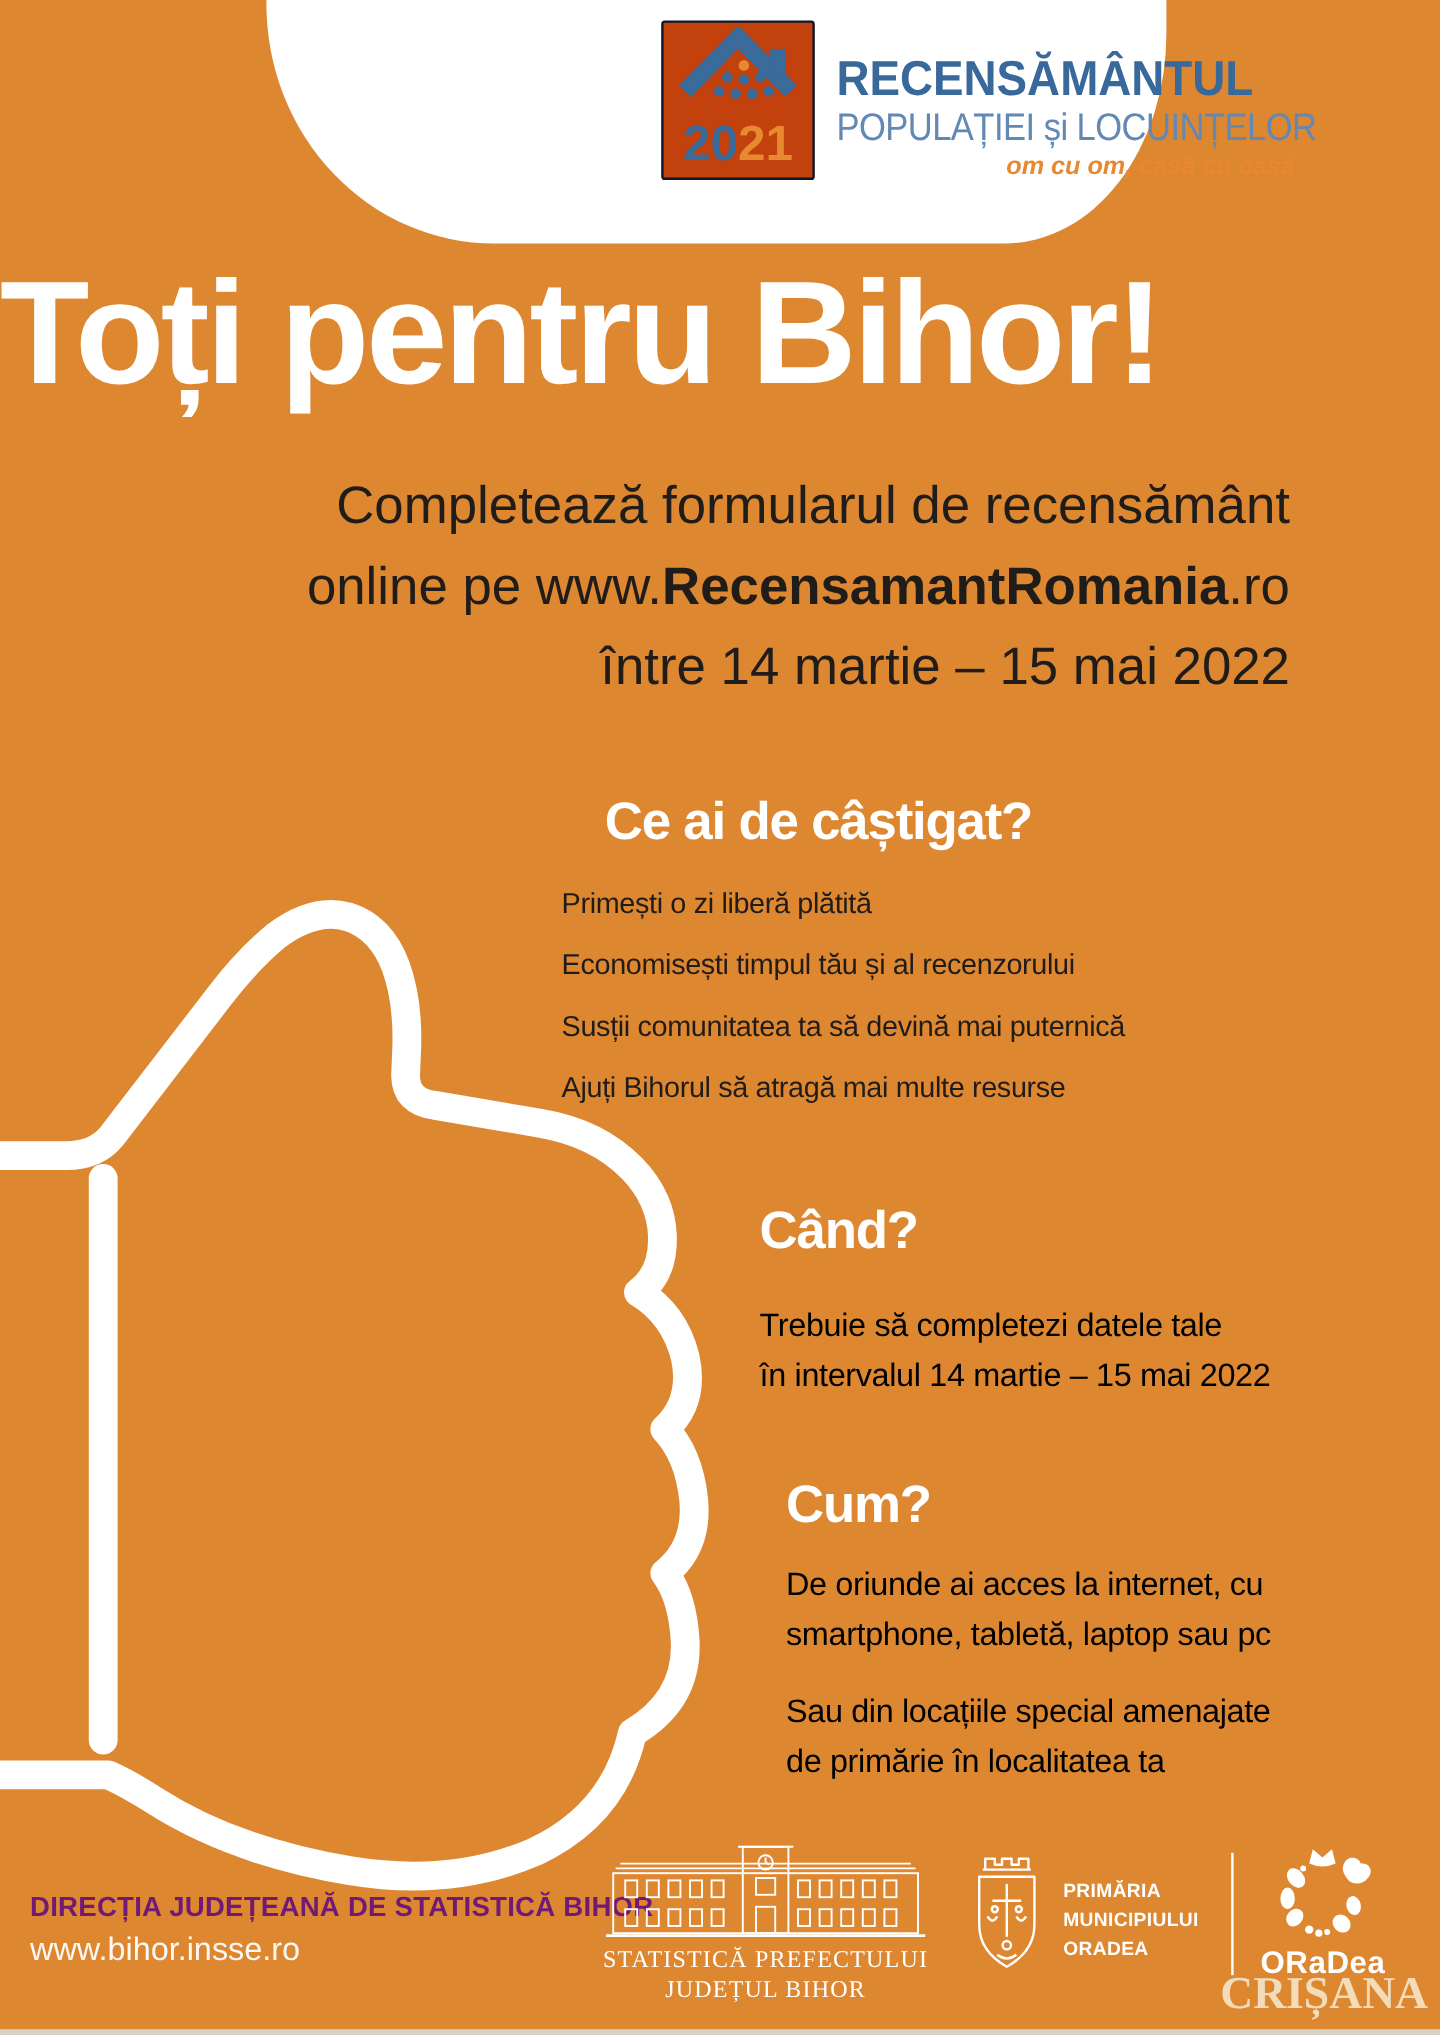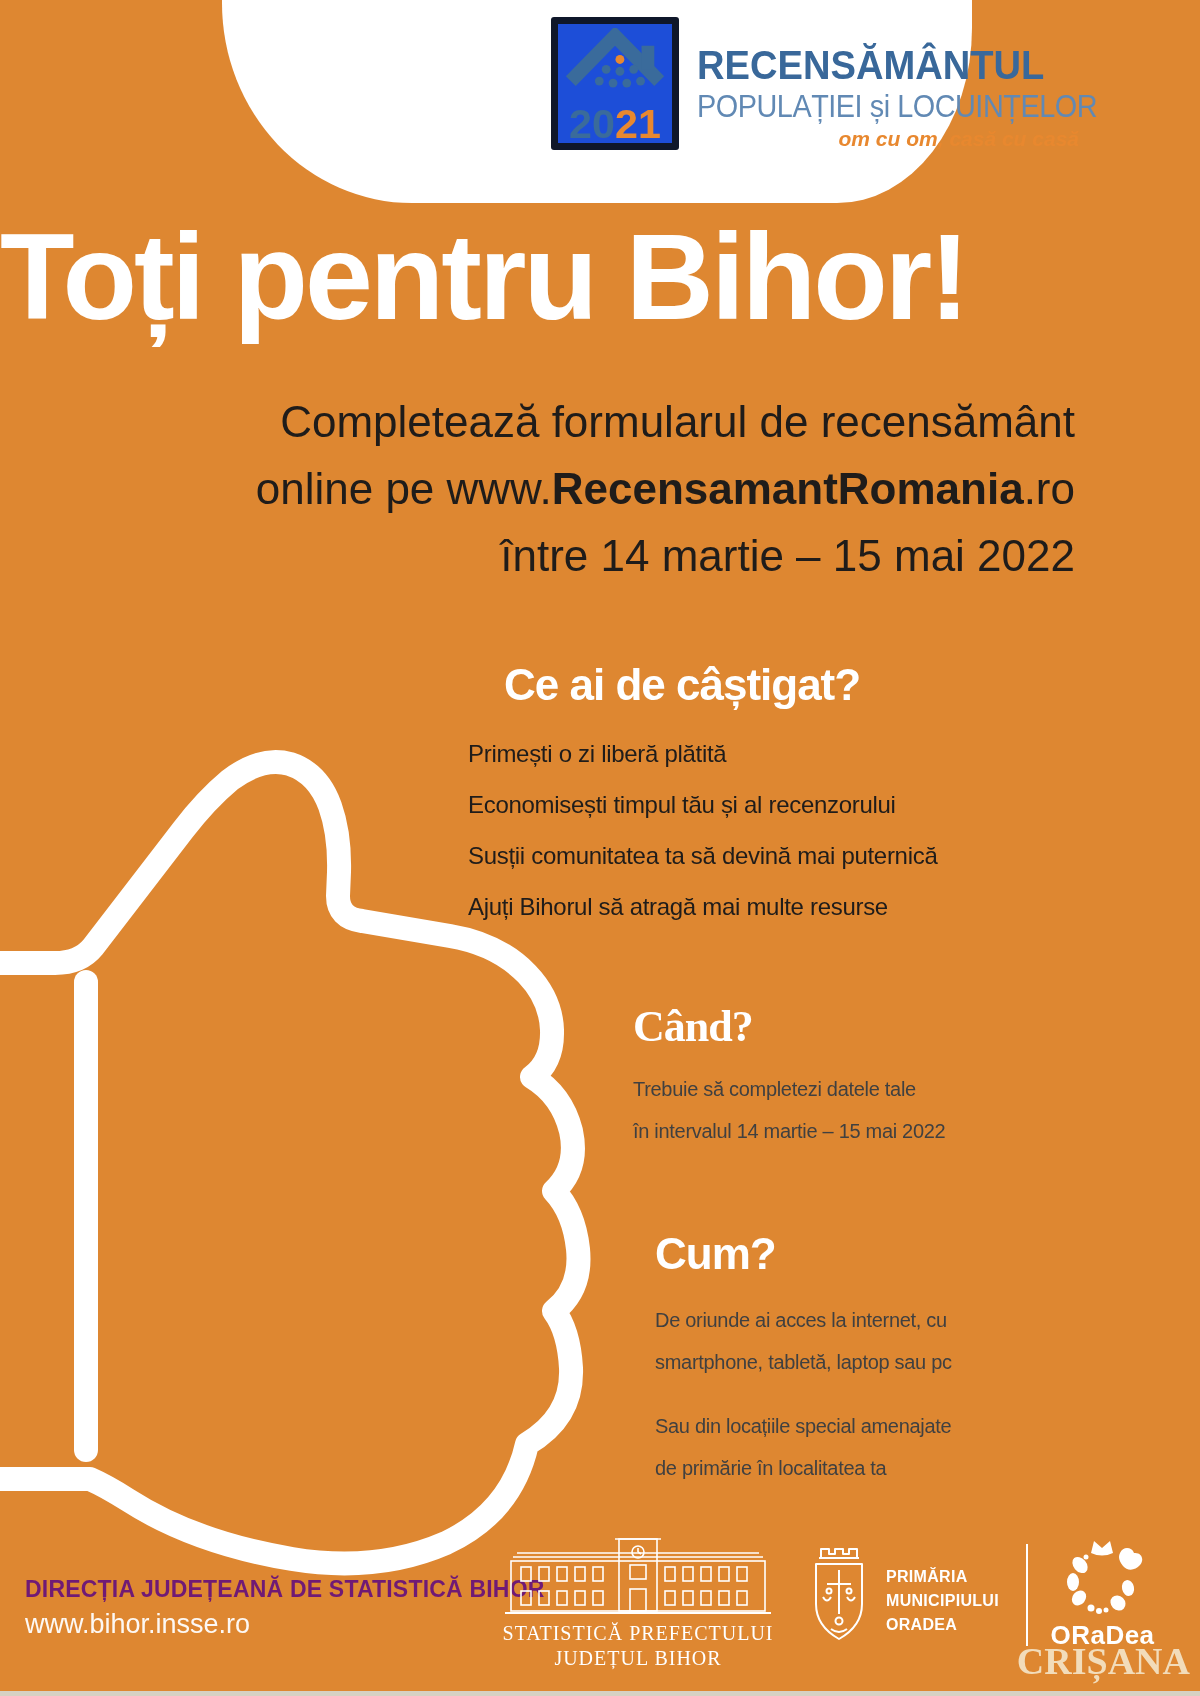--- a/index.html
+++ b/index.html
@@ -8,21 +8,21 @@
     background:#DE8731;overflow:hidden;
     font-family:"Liberation Sans",sans-serif;
   }
   
   .blob{
     position:absolute;left:222px;top:-4px;width:750px;height:207px;background:#ffffff;
     border-bottom-left-radius:190px 200px;border-bottom-right-radius:135px 175px;
   }
   .logo-box{
     position:absolute;left:329px;top:21px;width:128px;height:133px;
-    border:7px solid #0f172a;border-radius:3px;background:#1d4ed8;box-sizing:border-box;
+    border:2px solid #0f172a;border-radius:3px;background:#c2410c;box-sizing:border-box;
   }
   .logo-box svg{display:block;margin:4px auto 0;}
   .logo-title{
     position:absolute;left:475px;top:46px;font-size:41px;font-weight:800;color:#39689A;
     letter-spacing:0;transform:scaleX(.93);transform-origin:left;white-space:nowrap;
   }
   .logo-subtitle{
     position:absolute;left:475px;top:92px;font-size:32px;font-weight:500;color:#6189B4;
     transform:scaleX(.90);transform-origin:left;white-space:nowrap;letter-spacing:-.5px;
   }
@@ -40,22 +40,22 @@
     position:absolute;right:125px;top:388px;text-align:right;
     font-size:44px;line-height:67px;color:#1f1c1a;white-space:nowrap;
   }
   .intro b{font-weight:700;}
   
   .sec-heading{font-size:44px;font-weight:800;color:#ffffff;letter-spacing:-1px;white-space:nowrap;}
   .benefits{position:absolute;left:468px;top:660px;}
   .benefits .sec-heading{margin-bottom:30px;margin-left:36px;}
   .benefits .item{font-size:24px;color:#1f1c1a;margin-bottom:23px;white-space:nowrap;letter-spacing:-.3px;}
   .when{position:absolute;left:633px;top:1001px;}
-  .when .sec-heading{margin-bottom:16px;font-family:Liberation Serif, serif;}
-  .when .line,.how .line{font-size:20px;line-height:42px;color:#404040;white-space:nowrap;letter-spacing:-.3px;}
+  .when .sec-heading{margin-bottom:32px;}
+  .when .line,.how .line{font-size:27px;line-height:42px;color:#000000;white-space:nowrap;letter-spacing:-.3px;}
   .how{position:absolute;left:655px;top:1229px;}
   .how .sec-heading{margin-bottom:20px;}
   .how .para{margin-bottom:22px;}
   
   .thumb{position:absolute;left:0;top:700px;}
   
   .footer-org{position:absolute;left:25px;top:1576px;font-size:23px;font-weight:800;color:#701a75;letter-spacing:.2px;white-space:nowrap;}
   .footer-www{position:absolute;left:25px;top:1609px;font-size:27px;font-weight:300;color:#fff;opacity:.95;white-space:nowrap;}
   .building{position:absolute;left:503px;top:1533px;}
   .prefect-caption{

